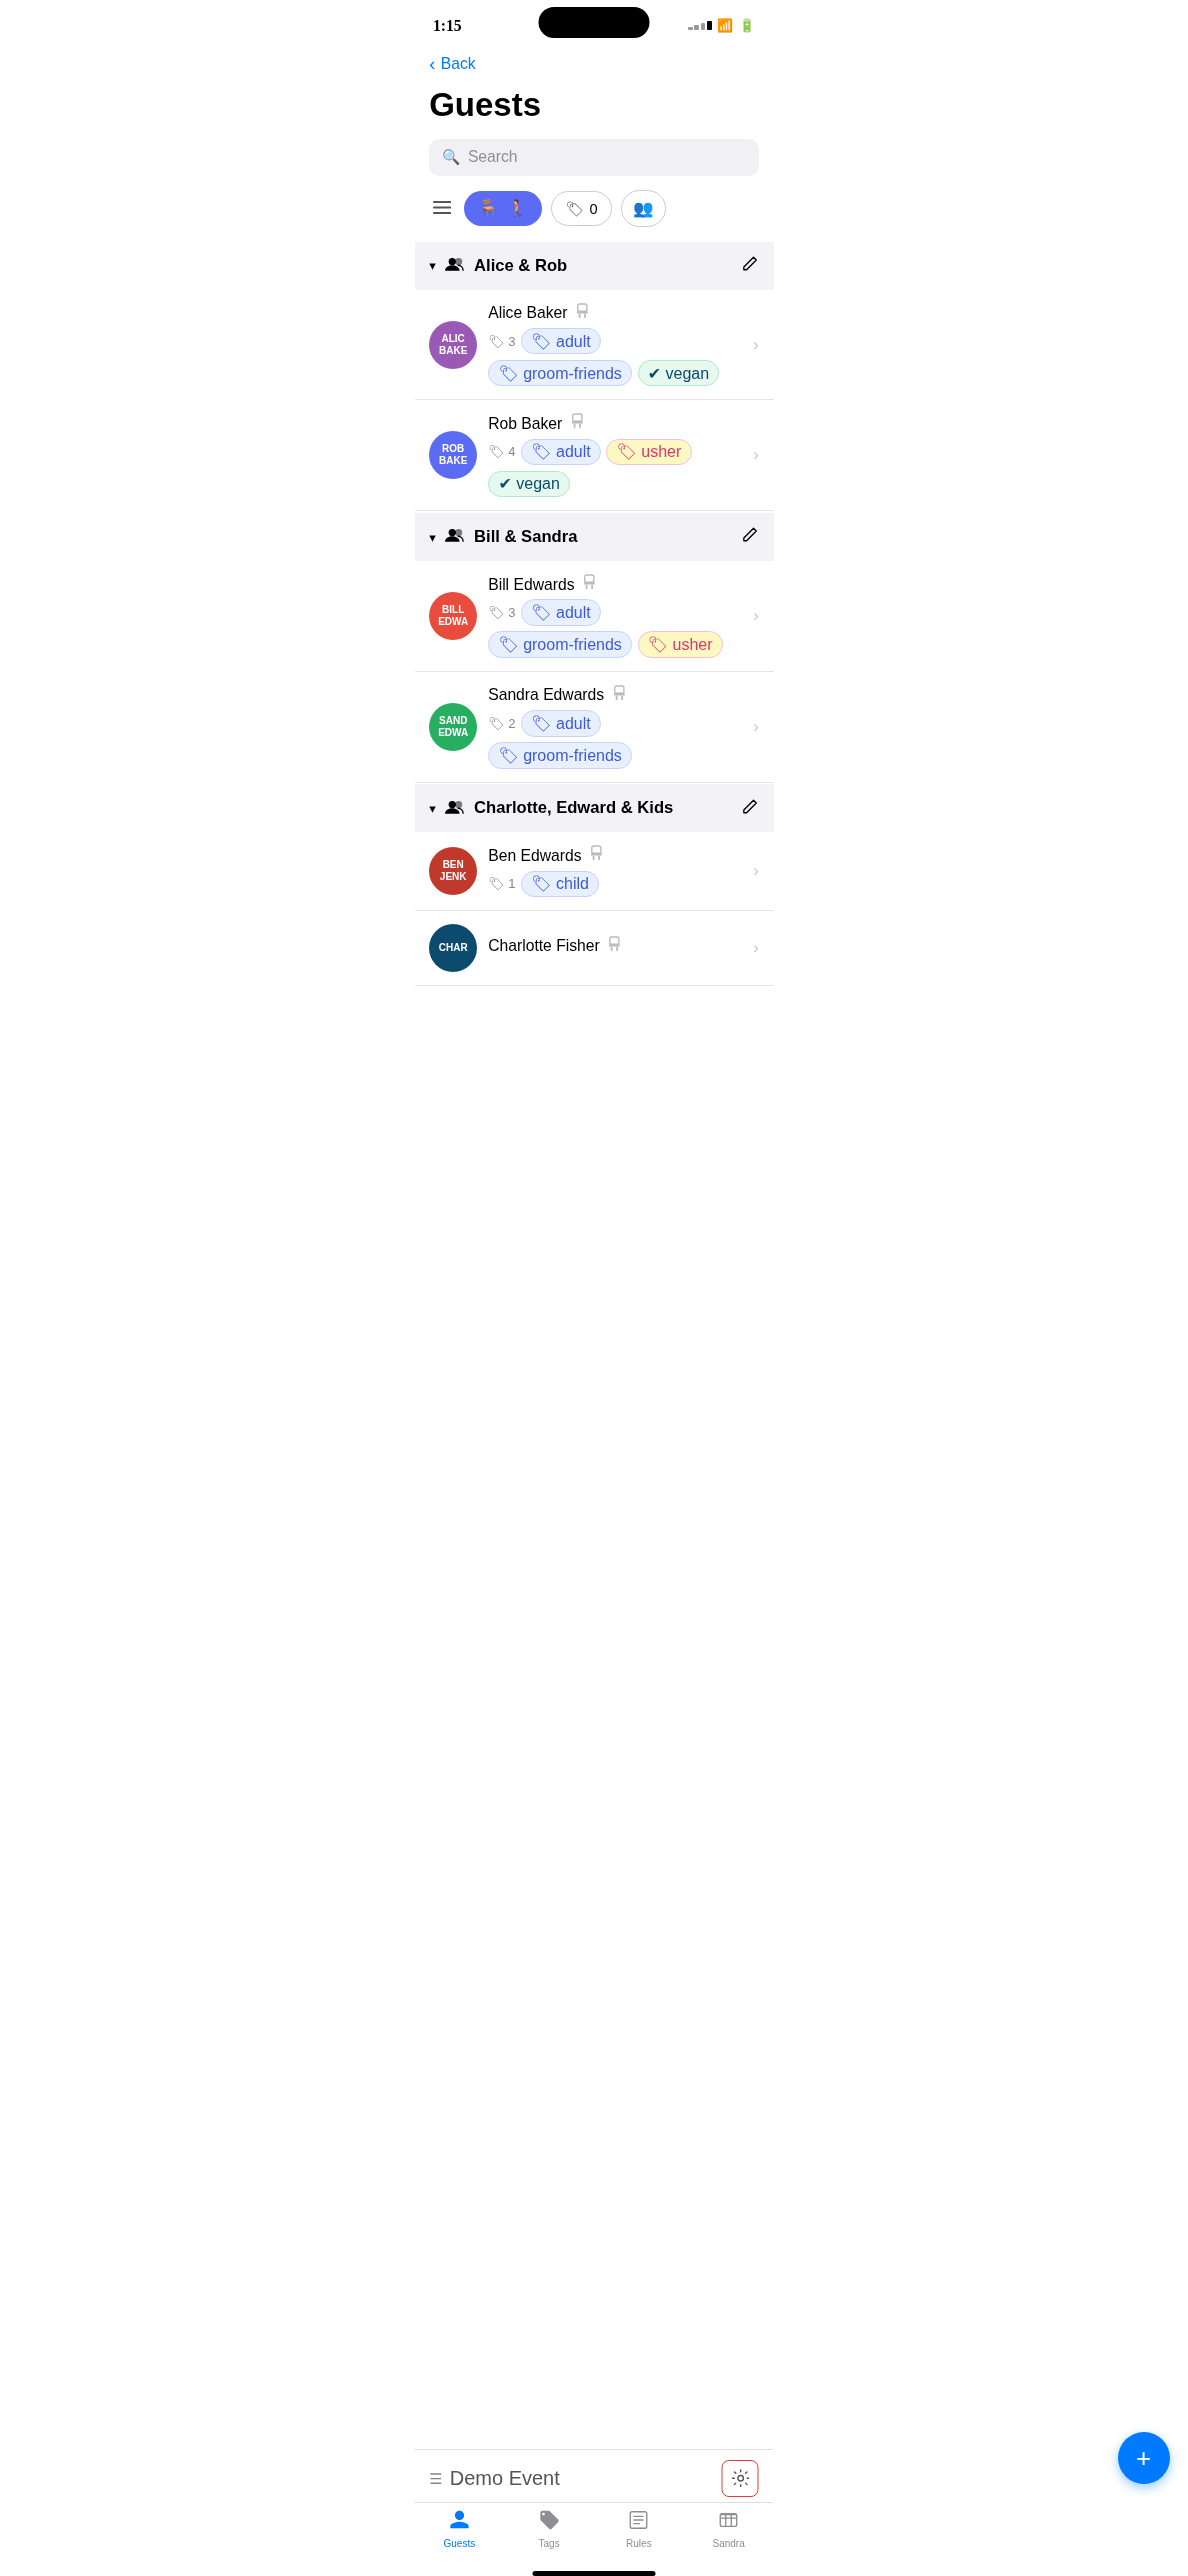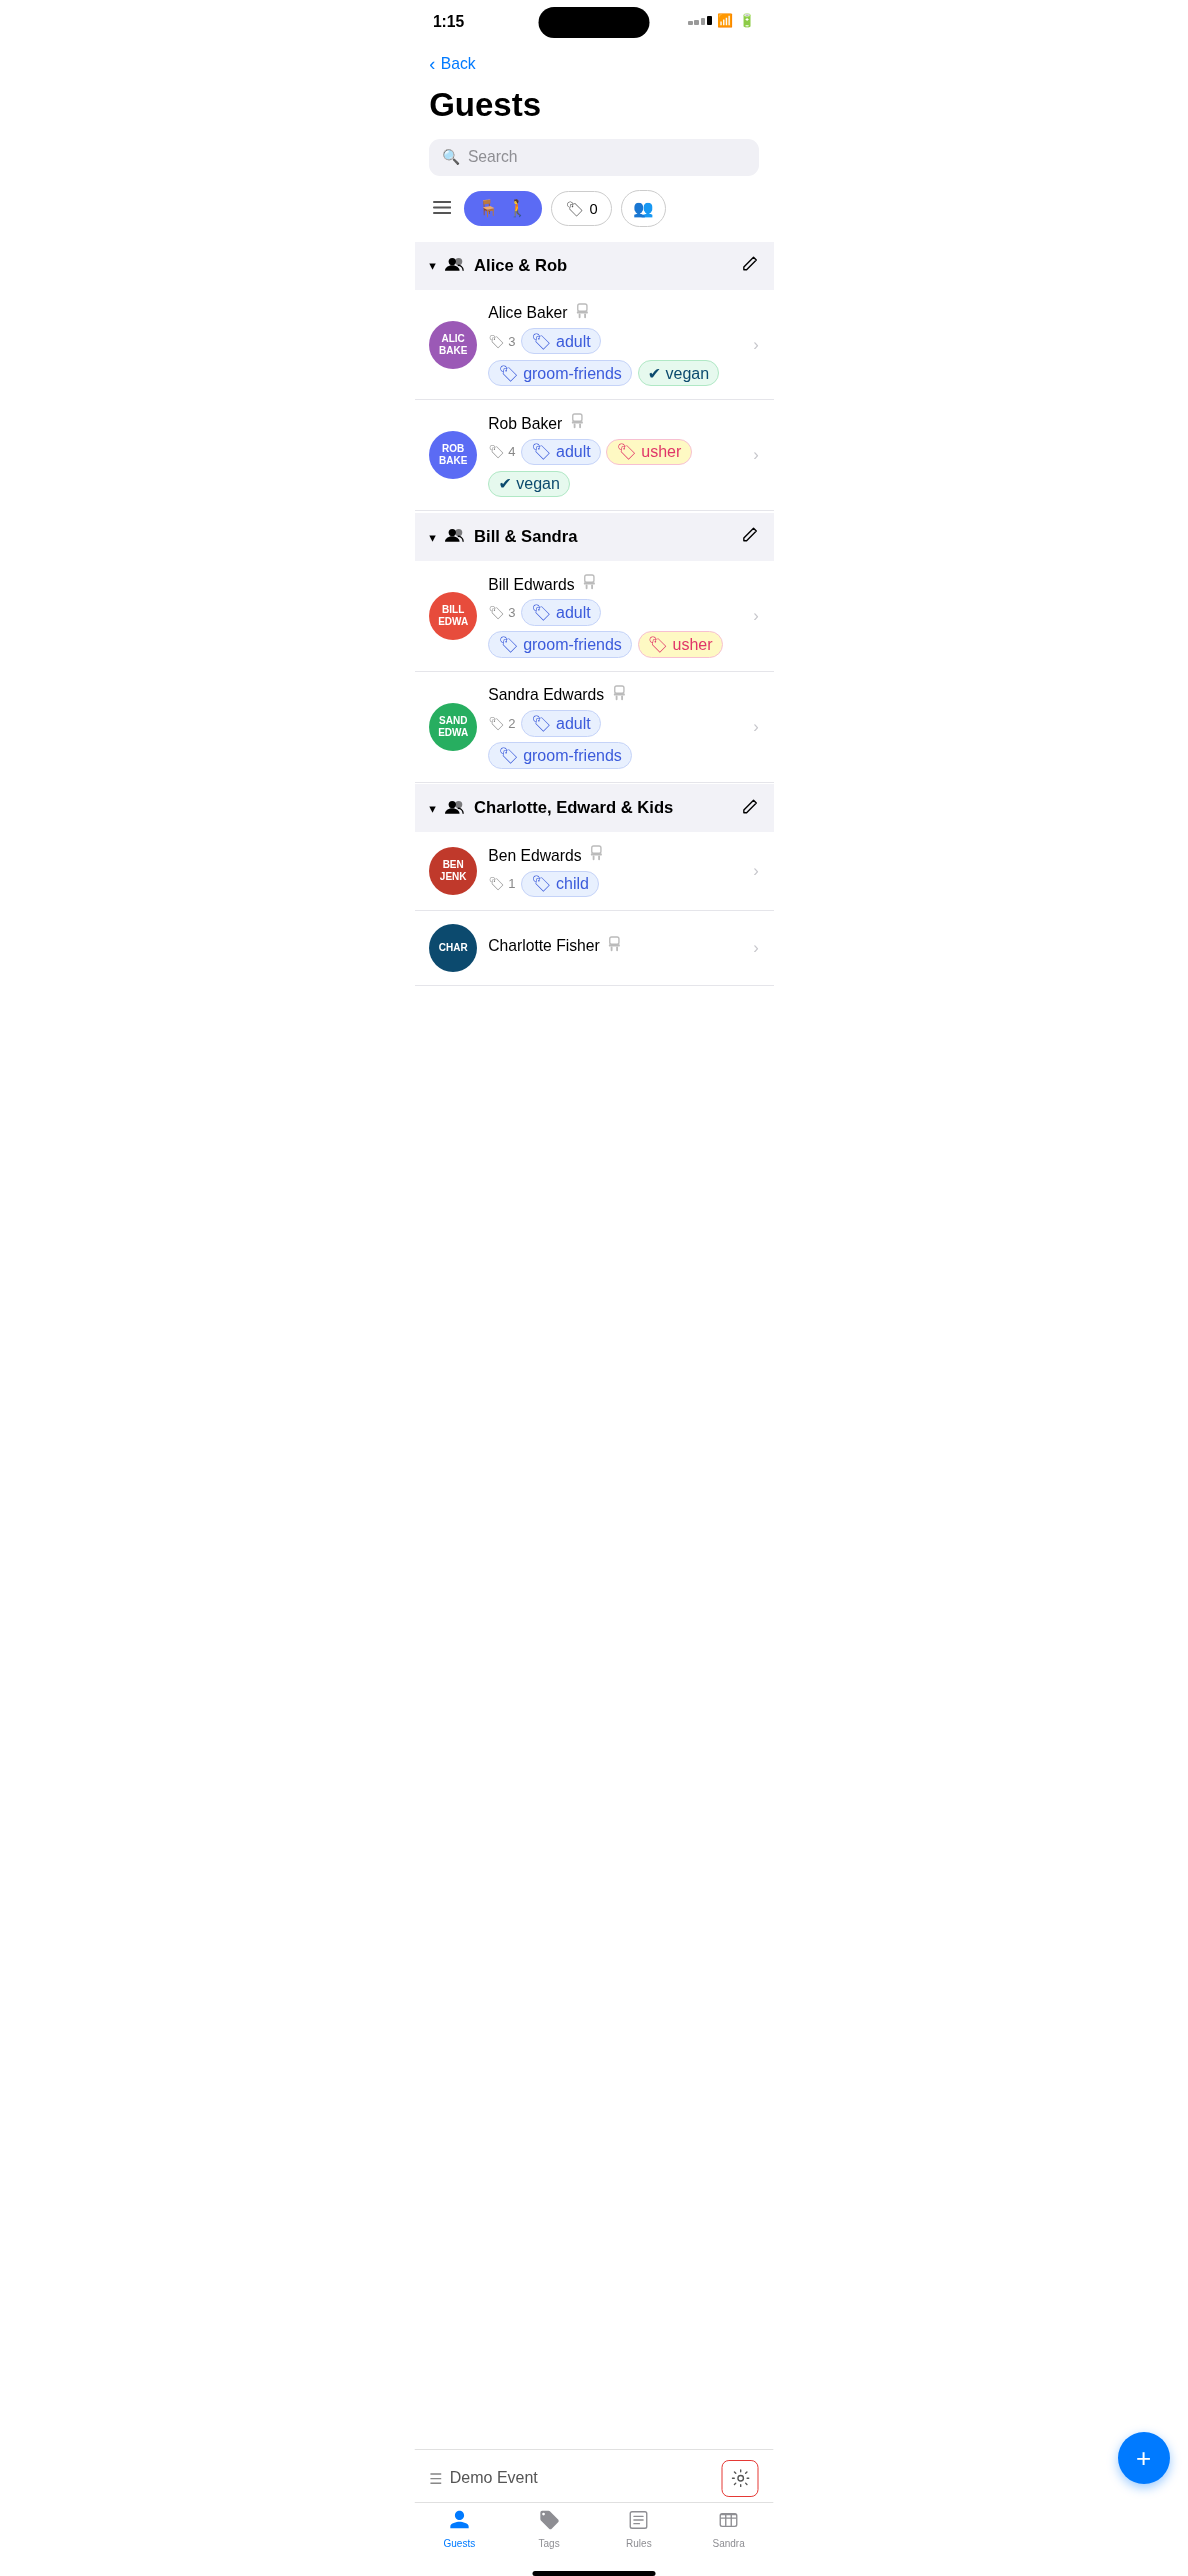--- a/index.html
+++ b/index.html
@@ -11,23 +11,24 @@
       margin: 0 auto;
       min-height: 778px;
       overflow-x: hidden;
       position: relative;
     }
 
     
     .status-bar {
       display: flex;
       justify-content: space-between;
-      align-items: flex-start;
+      align-items: center;
       padding: 13px 18.4px 7.4px;
       height: 46px;
+      font-family: Liberation Serif, serif;
     }
     .status-time {
       font-size: 15.7px;
       font-weight: 600;
       color: #000;
     }
     .status-notch {
       width: 111px;
       height: 31px;
       background: #000;
@@ -310,21 +311,21 @@
       align-items: center;
       gap: 7.4px;
       padding: 9.2px 14.7px 5.5px;
       border-bottom: 0.5px solid #e0e0e0;
     }
     .event-icon {
       font-size: 14.7px;
       color: #888;
     }
     .event-name {
-      font-size: 16px;
+      font-size: 20px;
       color: #555;
     }
     .tab-bar {
       display: flex;
       justify-content: space-around;
       padding: 5.5px 0 18.4px;
     }
     .tab-item {
       display: flex;
       flex-direction: column;

